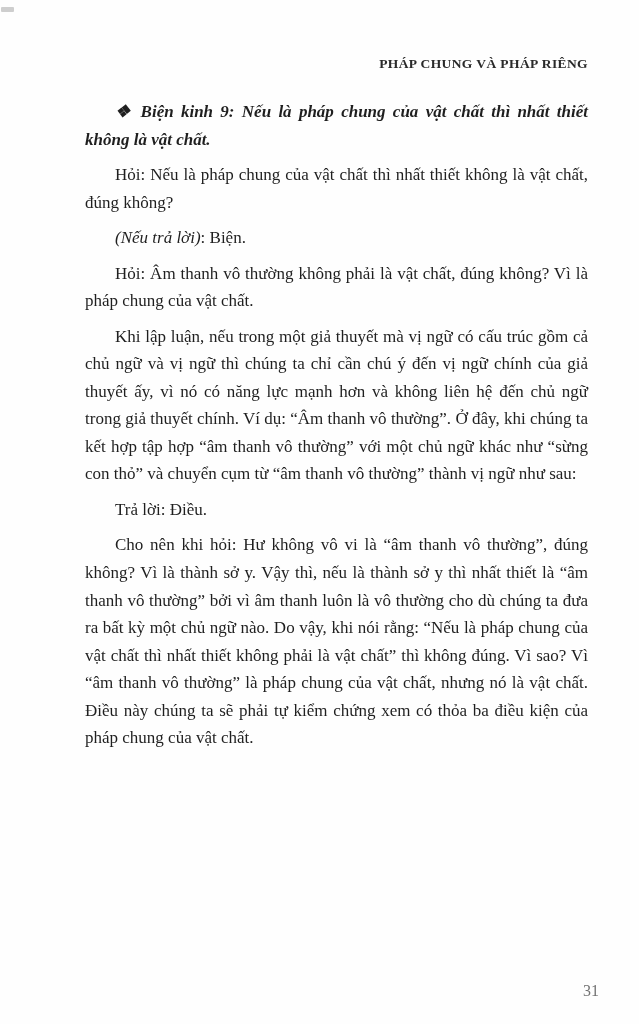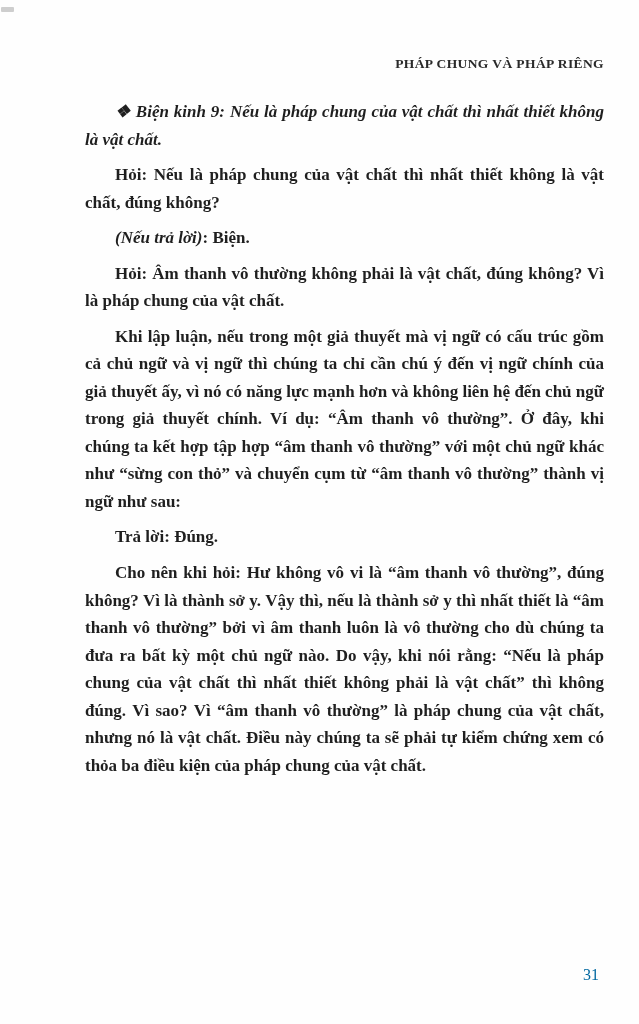--- a/index.html
+++ b/index.html
@@ -8,21 +8,21 @@
     background: #ffffff;
     font-family: "Liberation Serif", "DejaVu Serif", serif;
     color: #1f1f1f;
     position: relative;
     overflow: hidden;
   }
   .page {
     position: relative;
     width: 639px;
     height: 1024px;
-    padding: 56px 35px 40px 85px;
+    padding: 56px 51px 40px 85px;
     background: #fefefe;
   }
   .scan-artifact {
     position: absolute;
     left: 1px; top: 7px;
     width: 13px; height: 5px;
     background: #b9b9b9;
     opacity: .7;
     border-radius: 1px;
   }
@@ -35,49 +35,48 @@
     margin-bottom: 26px;
   }
   .page-body {
     font-size: 17px;
     line-height: 1.62;
     text-align: justify;
   }
   .para {
     text-indent: 30px;
     margin-bottom: 8px;
-    font-weight: bold;
   }
   .para.heading { font-weight: bold; }
   .para .bold { font-weight: bold; font-style: italic; }
   .para .italic { font-style: italic; }
   .page-footer {
     position: absolute;
     right: 40px;
-    bottom: 40px;
+    bottom: 24px;
     font-size: 16px;
-    color: #0369a1;
+    color: #737373;
   }
 </style>
 </head>
 <body>
 
 <div class="page">
   <div class="scan-artifact"></div>
 
   <div class="running-header">
     <span>PHÁP CHUNG VÀ PHÁP RIÊNG</span>
   </div>
 
   <div class="page-body">
       <p class="para heading"><span class="bold">❖ Biện kinh 9: Nếu là pháp chung của vật chất thì nhất thiết không là vật chất.</span></p>
       <p class="para"><span>Hỏi: Nếu là pháp chung của vật chất thì nhất thiết không là vật chất, đúng không?</span></p>
       <p class="para"><span class="italic">(Nếu trả lời)</span><span>: Biện.</span></p>
       <p class="para"><span>Hỏi: Âm thanh vô thường không phải là vật chất, đúng không? Vì là pháp chung của vật chất.</span></p>
       <p class="para"><span>Khi lập luận, nếu trong một giả thuyết mà vị ngữ có cấu trúc gồm cả chủ ngữ và vị ngữ thì chúng ta chỉ cần chú ý đến vị ngữ chính của giả thuyết ấy, vì nó có năng lực mạnh hơn và không liên hệ đến chủ ngữ trong giả thuyết chính. Ví dụ: “Âm thanh vô thường”. Ở đây, khi chúng ta kết hợp tập hợp “âm thanh vô thường” với một chủ ngữ khác như “sừng con thỏ” và chuyển cụm từ “âm thanh vô thường” thành vị ngữ như sau:</span></p>
-      <p class="para"><span>Trả lời: Đúng.</span></p>
+      <p class="para"><span>Trả lời: Điều.</span></p>
       <p class="para"><span>Cho nên khi hỏi: Hư không vô vi là “âm thanh vô thường”, đúng không? Vì là thành sở y. Vậy thì, nếu là thành sở y thì nhất thiết là “âm thanh vô thường” bởi vì âm thanh luôn là vô thường cho dù chúng ta đưa ra bất kỳ một chủ ngữ nào. Do vậy, khi nói rằng: “Nếu là pháp chung của vật chất thì nhất thiết không phải là vật chất” thì không đúng. Vì sao? Vì “âm thanh vô thường” là pháp chung của vật chất, nhưng nó là vật chất. Điều này chúng ta sẽ phải tự kiểm chứng xem có thỏa ba điều kiện của pháp chung của vật chất.</span></p>
     </div>
 
   <div class="page-footer">
     <span>31</span>
   </div>
 </div>
 
 </body></html>

